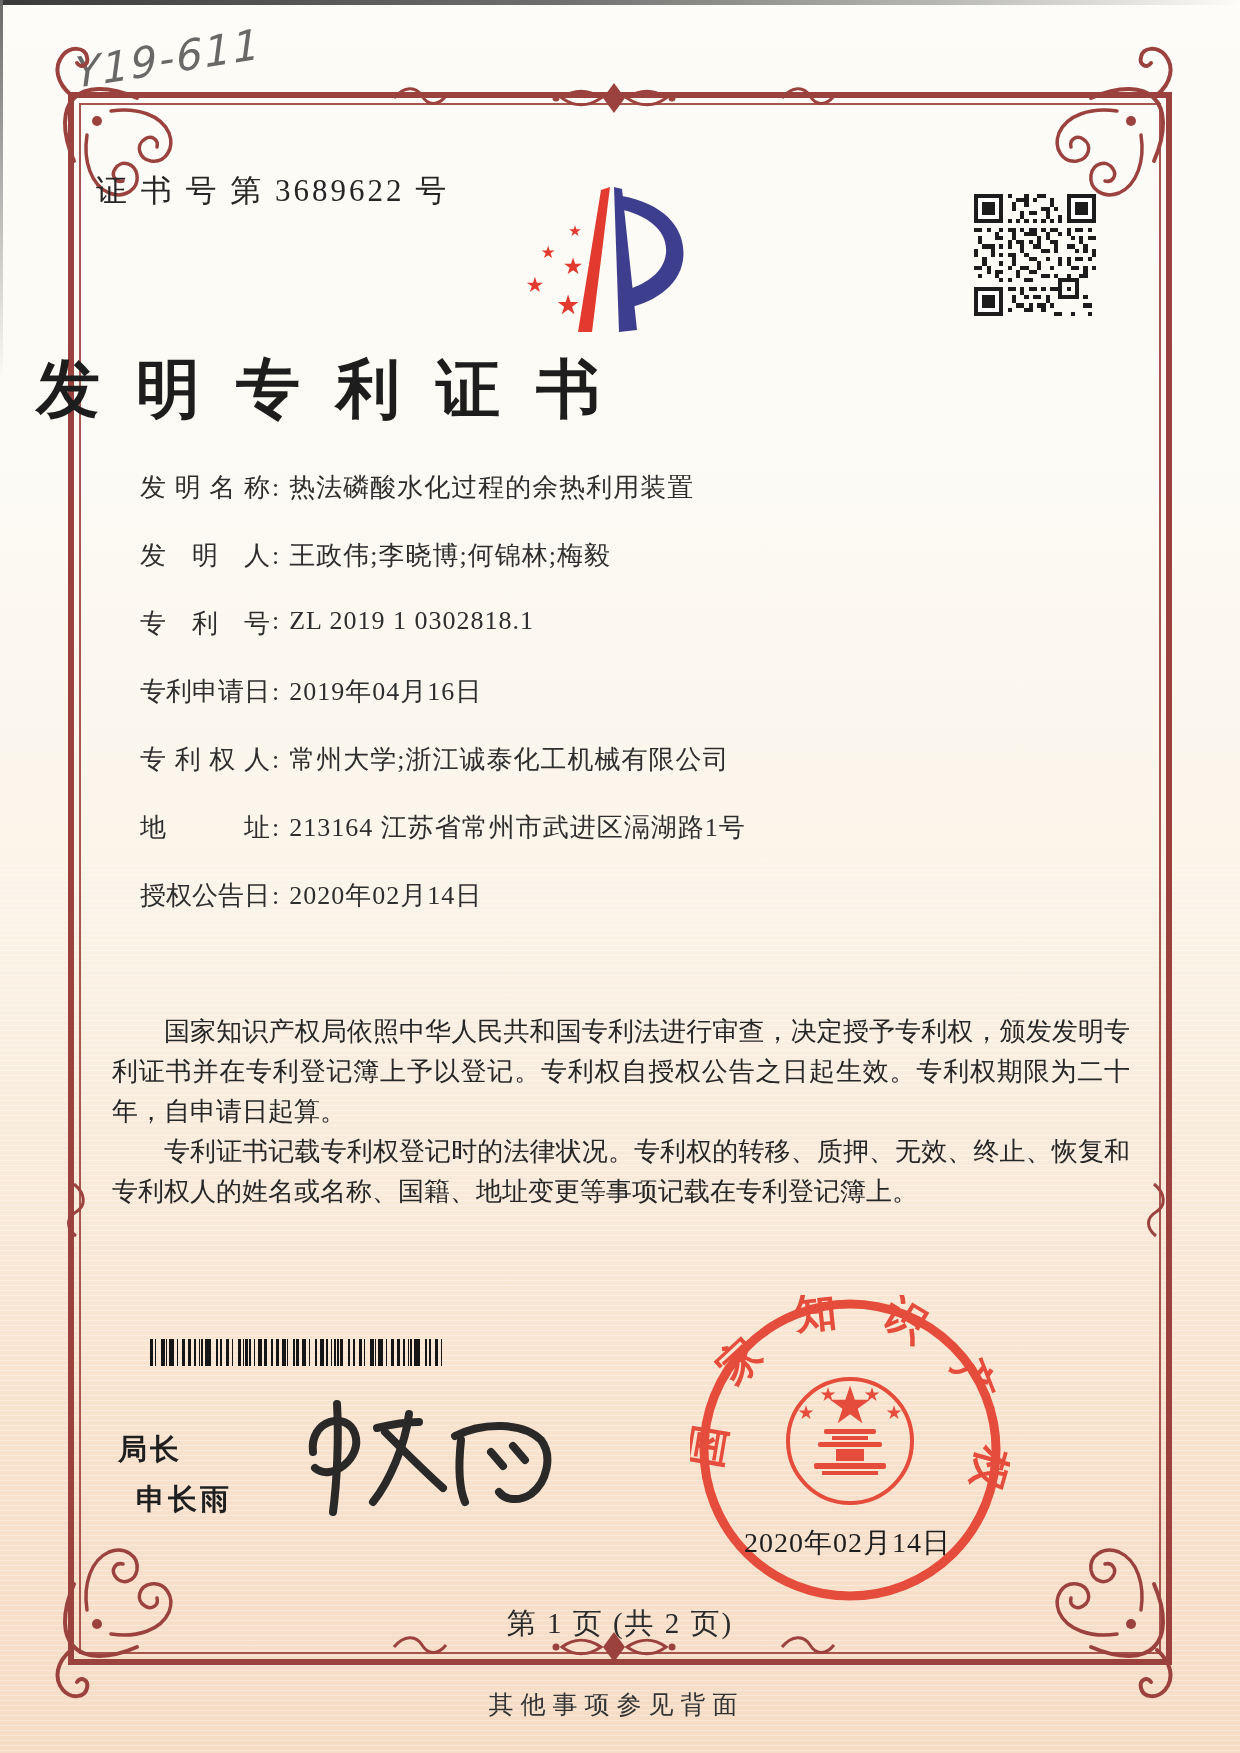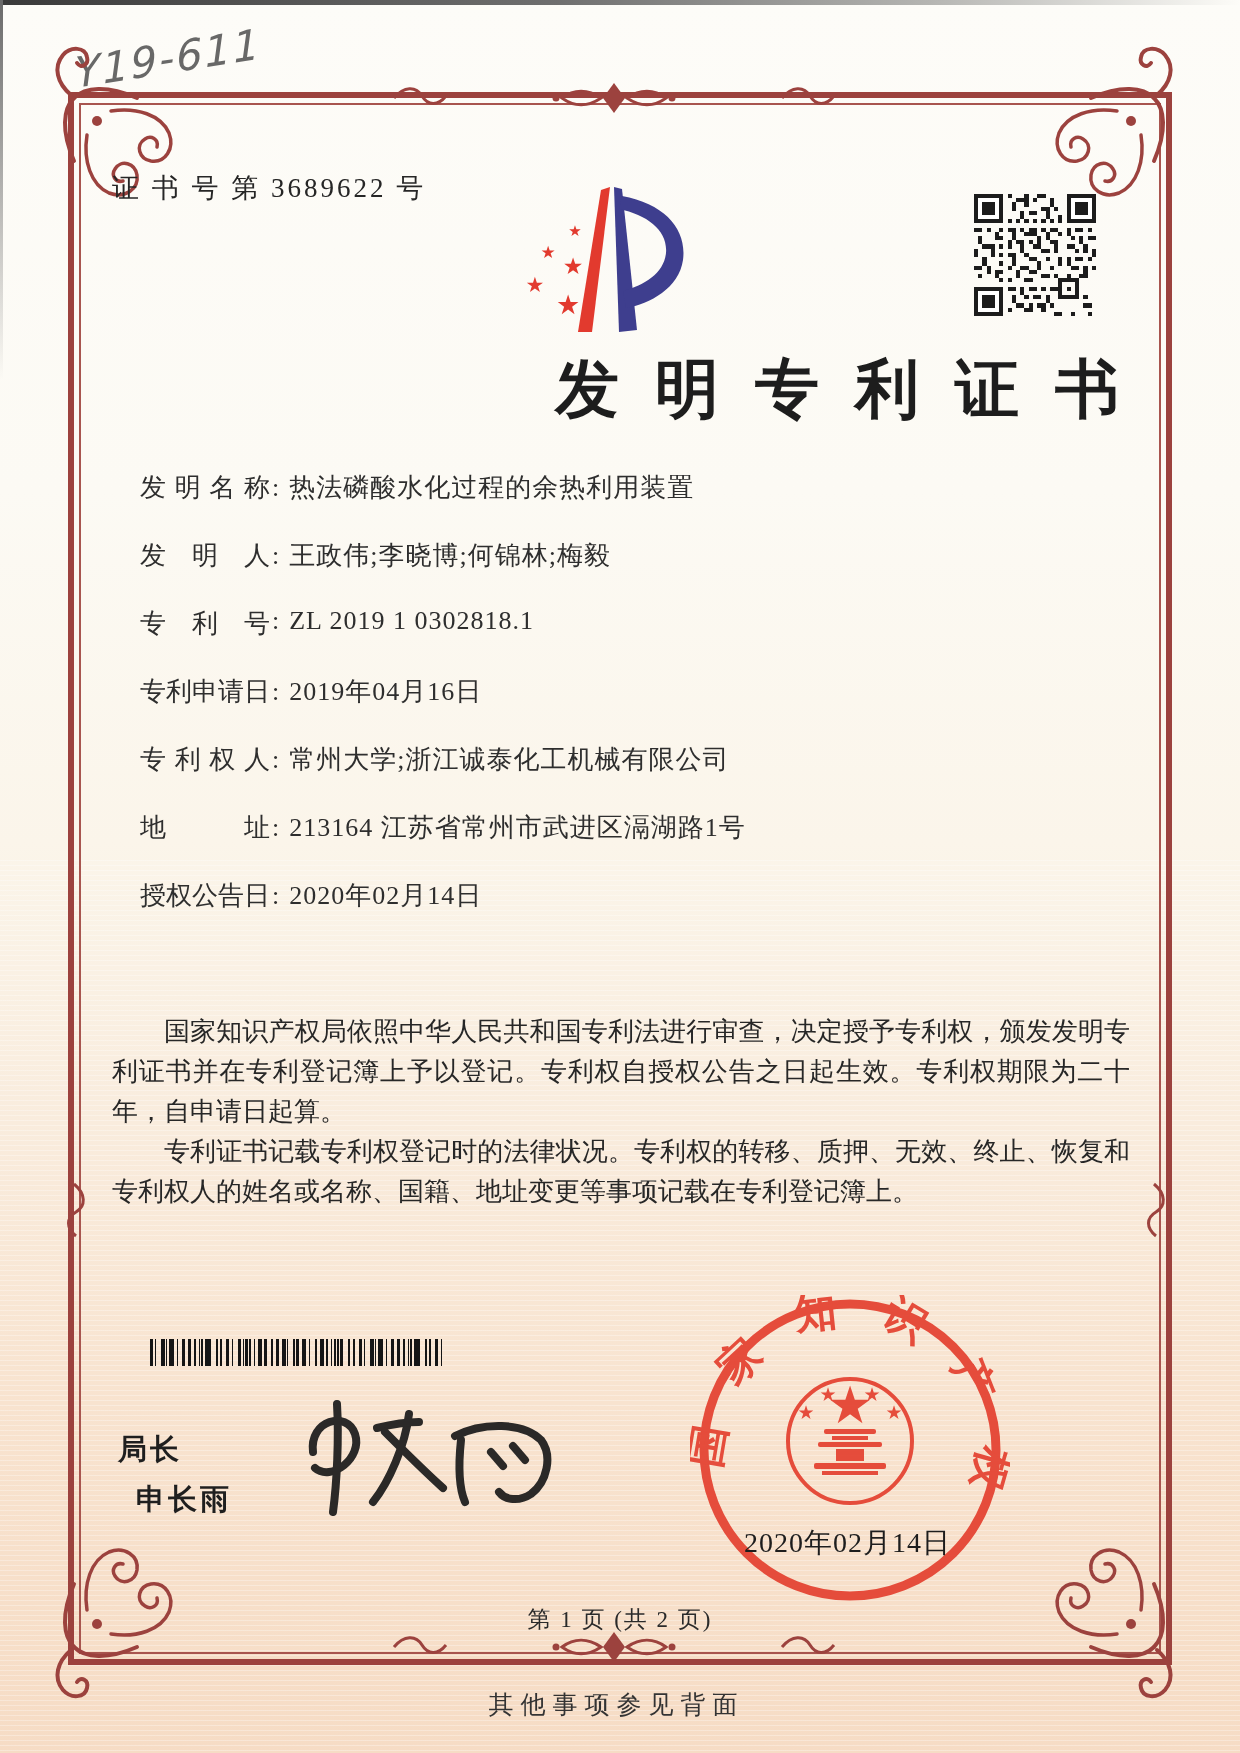--- a/index.html
+++ b/index.html
@@ -20,24 +20,24 @@
   .hand-mark{
     position:absolute;left:74px;top:34px;font-size:42px;color:#4f4f4f;
     font-family:"DejaVu Sans",sans-serif;font-style:italic;
     transform:rotate(-9deg) skewX(-6deg);letter-spacing:2px;opacity:.85;
   }
   .frame-outer{position:absolute;left:68px;top:92px;width:1092px;height:1561px;
     border:6px solid #9c423e;}
   .frame-inner{position:absolute;left:5px;top:5px;right:5px;bottom:5px;
     border:2px solid #a8554f;}
   .ornaments{position:absolute;left:0;top:0;pointer-events:none;}
-  .cert-no{position:absolute;left:112px;top:170px;font-size:27px;letter-spacing:3px;color:#262626;}
+  .cert-no{position:absolute;left:96px;top:170px;font-size:31px;letter-spacing:3px;color:#262626;}
   .logo{position:absolute;left:526px;top:184px;}
   .qr{position:absolute;left:973px;top:194px;}
-  .title{position:absolute;left:0;top:346px;width:1155px;text-align:right;
+  .title{position:absolute;left:0;top:346px;width:1155px;text-align:left;
     font-size:64px;font-weight:700;letter-spacing:36px;text-indent:36px;color:#1d1d1d;}
   .row{position:absolute;left:140px;font-size:26px;white-space:nowrap;color:#2e2e2e;}
   .row .lbl{display:inline-block;width:130px;text-align:justify;text-align-last:justify;vertical-align:top;}
   .row .cln{display:inline-block;margin:0 2px 0 2px;}
   .row .val{display:inline-block;margin-left:8px;letter-spacing:1px;}
   .grant2{position:absolute;left:473px;top:0;}
   .grant2 .lbl2{display:inline-block;}
   .legal{position:absolute;left:112px;top:1012px;width:1018px;font-size:26px;
     line-height:40px;text-align:justify;color:#272727;}
   .legal p{margin:0;text-indent:2em;}
@@ -46,21 +46,21 @@
       repeating-linear-gradient(90deg,#151515 0 2px,rgba(0,0,0,0) 2px 5px,#151515 5px 6px,rgba(0,0,0,0) 6px 11px),
       repeating-linear-gradient(90deg,#151515 0 3px,rgba(0,0,0,0) 3px 8px,rgba(0,0,0,0) 8px 13px,#151515 13px 15px,rgba(0,0,0,0) 15px 19px);
   }
   .signer-title{position:absolute;left:118px;top:1430px;font-size:29px;font-weight:700;
     font-family:"Liberation Sans","DejaVu Sans",sans-serif;color:#1f1f1f;letter-spacing:3px;}
   .signer-name{position:absolute;left:136px;top:1480px;font-size:29px;font-weight:700;
     font-family:Liberation Mono, monospace;color:#1f1f1f;letter-spacing:3px;}
   .signature{position:absolute;left:285px;top:1390px;}
   .seal{position:absolute;left:690px;top:1295px;opacity:.92;}
   .seal-date{position:absolute;left:744px;top:1524px;font-size:28px;color:#1d1d1d;letter-spacing:1px;z-index:5;}
-  .page-num{position:absolute;left:0;top:1604px;width:1240px;text-align:center;font-size:23px;color:#2a2a2a;letter-spacing:2px;}
+  .page-num{position:absolute;left:0;top:1604px;width:1240px;text-align:center;font-size:29px;color:#2a2a2a;letter-spacing:2px;}
   .back-note{position:absolute;left:0;top:1688px;width:1233px;text-align:center;font-size:25px;color:#333;letter-spacing:7px;}
 </style>
 </head>
 <body>
 
 <div id="page">
 
   <div class="texture"></div>
   <div class="scan-top"></div>
   <div class="scan-left"></div>

